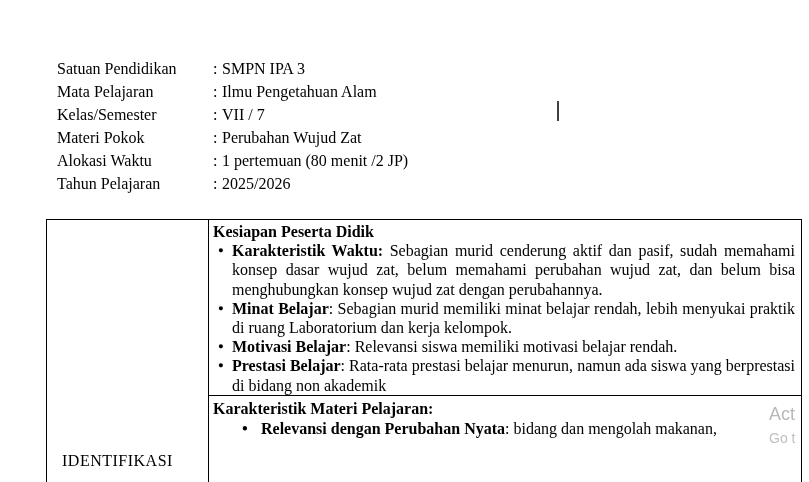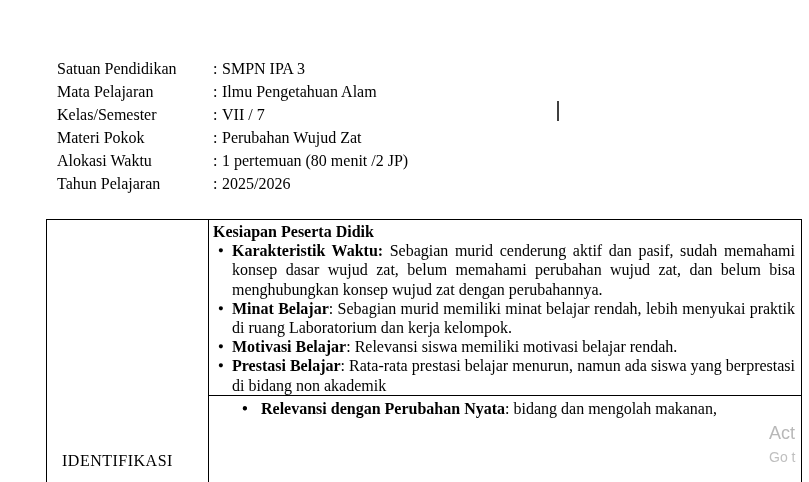--- a/index.html
+++ b/index.html
@@ -79,21 +79,21 @@
   .sec1 .li { padding-left: 19px; }
   .sec1 .li .bullet { position: absolute; left: 5px; top: 0; }
   .sec2 .li { padding-left: 48px; }
   .sec2 .li .bullet { position: absolute; left: 29px; top: 0; }
   .bullet { font-size: 9.5px; line-height: inherit; }
   .lead { font-weight: bold; }
 
   
   .watermark {
     position: absolute;
-    left: 769px; top: 423px;
+    left: 769px; top: 404px;
     z-index: 2;
     font-family: "Liberation Sans", sans-serif;
     white-space: nowrap;
     pointer-events: none;
   }
   .wm-line1 { font-size: 18px; color: rgba(160,160,160,0.75); }
   .wm-line2 { font-size: 14px; color: rgba(170,170,170,0.75); margin-top: 5px; }
 </style>
 </head>
 <body>
@@ -142,20 +142,21 @@
           <span class="bullet">●</span><span class="li-text"><b class="lead">Motivasi Belajar</b><span>: Relevansi siswa memiliki motivasi belajar rendah.</span></span>
         </div>
         <div class="li">
           <span class="bullet">●</span><span class="li-text"><b class="lead">Prestasi Belajar</b><span>: Rata-rata prestasi belajar menurun, namun ada siswa yang berprestasi di bidang non akademik</span></span>
         </div>
       </div>
 
       <div class="divider"></div>
 
       <div class="sec sec2">
+        <div class="sec-heading">Karakteristik Materi Pelajaran:</div>
         <div class="li">
           <span class="bullet">●</span>
         </div>
         <div class="li">
           <span class="bullet">●</span><span class="li-text"><b class="lead">Relevansi dengan Perubahan Nyata</b><span>: bidang dan mengolah makanan,</span></span>
         </div>
       </div>
 
     </div>
   </div>

